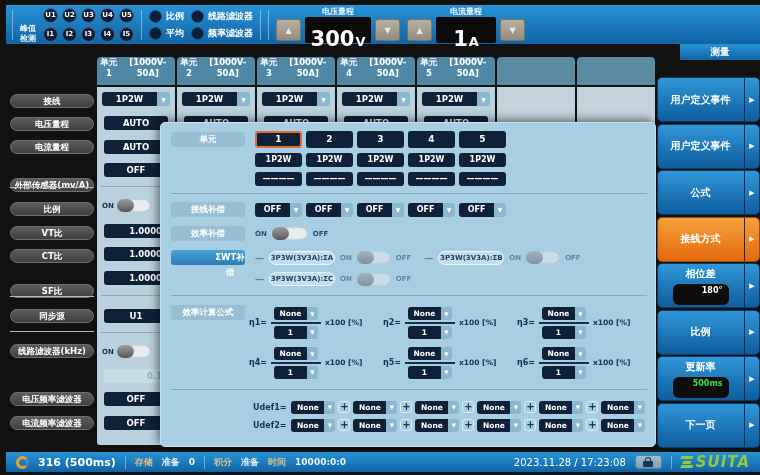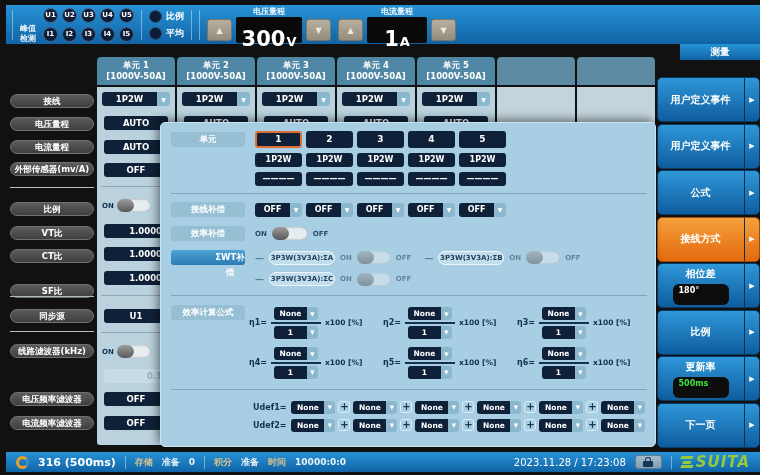--- a/index.html
+++ b/index.html
@@ -40,21 +40,21 @@
   .rangedisp .big { font-size:21px; font-weight:bold; line-height:24px; }
   .rangedisp .unit { font-size:13px; font-weight:bold; margin-left:1px; }
 
   
   .lbtn { position:absolute; left:10px; width:84px; height:14px; background:linear-gradient(#5c5c5c,#3f3f3f); border:1px solid #707070; border-radius:7px; color:#fff; font-size:8.5px; font-weight:bold; text-align:center; line-height:12px; cursor:pointer; white-space:nowrap; }
   .lsep { position:absolute; left:10px; width:84px; height:1px; background:#aebcc4; }
 
   
   #cols { position:absolute; left:97px; top:57px; display:flex; gap:2px; }
   .col { width:78px; }
-  .colhead { height:28px; background:#4f87a4; border-radius:4px 4px 0 0; color:#fff; font-size:8.5px; font-weight:bold; text-align:center; display:flex; flex-direction:column; justify-content:center; line-height:11px; }
+  .colhead { height:28px; background:#4f87a4; border-radius:4px 4px 0 0; color:#fff; font-size:8.5px; font-weight:bold; text-align:center; display:flex; justify-content:center; line-height:11px; }
   .colhead.empty { background:#5d8ba3; }
   .colbody { position:relative; margin-top:2px; height:358px; background:#b9d2de; border-radius:0 0 3px 3px; }
   .colbody.empty { background:#c3d4dc; }
   .cbtn { position:absolute; left:7px; width:64px; height:14px; background:#0f2138; border-radius:3px; color:#fff; font-size:8.5px; font-weight:bold; text-align:center; line-height:14px; cursor:pointer; }
   .cbtn.num { text-align:right; padding-right:6px; }
   .cbtn.dis { background:#c6dde8; color:#8fb3c2; }
   .cdd { position:absolute; left:5px; width:68px; height:14px; display:flex; cursor:pointer; }
   .cdd .t { flex:1; background:#0f2138; border-radius:3px 0 0 3px; color:#fff; font-size:8.5px; font-weight:bold; text-align:center; line-height:14px; }
   .cdd .a { width:13px; background:#8bb8cf; border-radius:0 3px 3px 0; color:#fff; font-size:6px; display:flex; align-items:center; justify-content:center; }
   .csep { position:absolute; left:4px; right:4px; height:1px; background:#8fa8b5; }
@@ -96,21 +96,21 @@
   .plus { width:12px; height:12px; background:#a9cfe0; border:1px solid #ddeef6; border-radius:3px; color:#14365a; font-size:10px; font-weight:bold; text-align:center; line-height:10px; cursor:pointer; }
 
   
   #rightnav { position:absolute; left:657px; top:44px; width:103px; height:404px; display:flex; flex-direction:column;gap:15px; }
   #rn-head { align-self:flex-end; width:80px; height:16px; background:linear-gradient(#2793d6,#1064a6); color:#fff; font-size:9.5px; font-weight:bold; text-align:center; line-height:16px; }
   #rn-btns { margin-top:2px; flex:1; display:flex; flex-direction:column; justify-content:space-between; }
   .rbtn { position:relative; height:45px; border-radius:5px; background:linear-gradient(#2f97d8,#0f5d9e); border:1px solid #0a3a66; color:#fff; display:flex; flex-direction:column; align-items:center; justify-content:center; gap:3px; cursor:pointer; padding-right:16px; }
   .rbtn .rl { font-size:10px; font-weight:bold; white-space:nowrap; }
   .rbtn .strip { position:absolute; right:0; top:0; bottom:0; width:15px; border-left:1px solid #0a3050; display:flex; align-items:center; justify-content:center; color:#fff; font-size:7px; }
   .rbtn.orange { background:linear-gradient(#f5a03c,#e36a0d); border-color:#9e4a08; }
-  .pill { min-width:56px; height:21px; background:#0d0d0d; border-radius:6px; color:#fff; font-size:8px; font-weight:bold; text-align:left; line-height:13px; padding:0 6px; }
+  .pill { min-width:56px; height:21px; background:#0d0d0d; border-radius:6px; color:#fff; font-size:8px; font-weight:bold; text-align:right; line-height:13px; padding:0 6px; }
   .pill.green { color:#3fe03f; }
 
   
   .spin { width:13px; height:13px; border-radius:50%; border:3px solid #f0a125; border-right-color:rgba(255,255,255,.15); }
   .bbold { color:#fff; font-size:11px; font-weight:bold; white-space:nowrap; }
   .bkey { color:#d9c28c; font-size:9px; font-weight:bold; }
   .bval { color:#e8f2f8; font-size:9px; font-weight:bold; }
   .bdate { color:#fff; font-size:10px; white-space:nowrap; }
   .lockbtn { width:27px; height:14px; border-radius:3px; background:linear-gradient(#a3bccd,#7f9db2); border:1px solid #5f7d92; display:flex; align-items:center; justify-content:center; cursor:pointer; }
   .lockico { position:relative; width:10px; height:10px; }
@@ -151,20 +151,30 @@
     <div class="stcol">
       <div class="strow">
           <span class="st"></span>
           <span class="stlbl">比例</span>
         </div>
       <div class="strow">
           <span class="st"></span>
           <span class="stlbl">平均</span>
         </div>
     </div>
+    <div class="stcol">
+      <div class="strow">
+          <span class="st"></span>
+          <span class="stlbl">线路滤波器</span>
+        </div>
+      <div class="strow">
+          <span class="st"></span>
+          <span class="stlbl">频率滤波器</span>
+        </div>
+    </div>
     <div class="vsep"></div>
     <div class="vsep"></div>
     <div class="rangegrp">
       <div class="rangelbl">电压量程</div>
       <div class="rangectl">
         <div class="arrbtn">▲</div>
         <div class="rangedisp" style="width:66px;">
           <span class="big">300</span>
             <span class="unit">V</span>
         </div>
@@ -181,21 +191,21 @@
         </div>
         <div class="arrbtn">▼</div>
       </div>
     </div>
   </div>
 
   <div>
     <div class="lbtn" style="top:94px;">接线</div>
     <div class="lbtn" style="top:117px;">电压量程</div>
     <div class="lbtn" style="top:140px;">电流量程</div>
-    <div class="lbtn" style="top:162px;">外部传感器(mv/A)</div>
+    <div class="lbtn" style="top:178px;">外部传感器(mv/A)</div>
     <div class="lsep" style="top:187px;"></div>
     <div class="lbtn" style="top:202px;">比例</div>
     <div class="lbtn" style="top:226px;">VT比</div>
     <div class="lbtn" style="top:249px;">CT比</div>
     <div class="lbtn" style="top:272px;margin-top:12px;">SF比</div>
     <div class="lsep" style="top:296px;"></div>
     <div class="lbtn" style="top:309px;">同步源</div>
     <div class="lsep" style="top:331px;"></div>
     <div class="lbtn" style="top:344px;">线路滤波器(kHz)</div>
     <div class="lbtn" style="top:392px;">电压频率滤波器</div>

